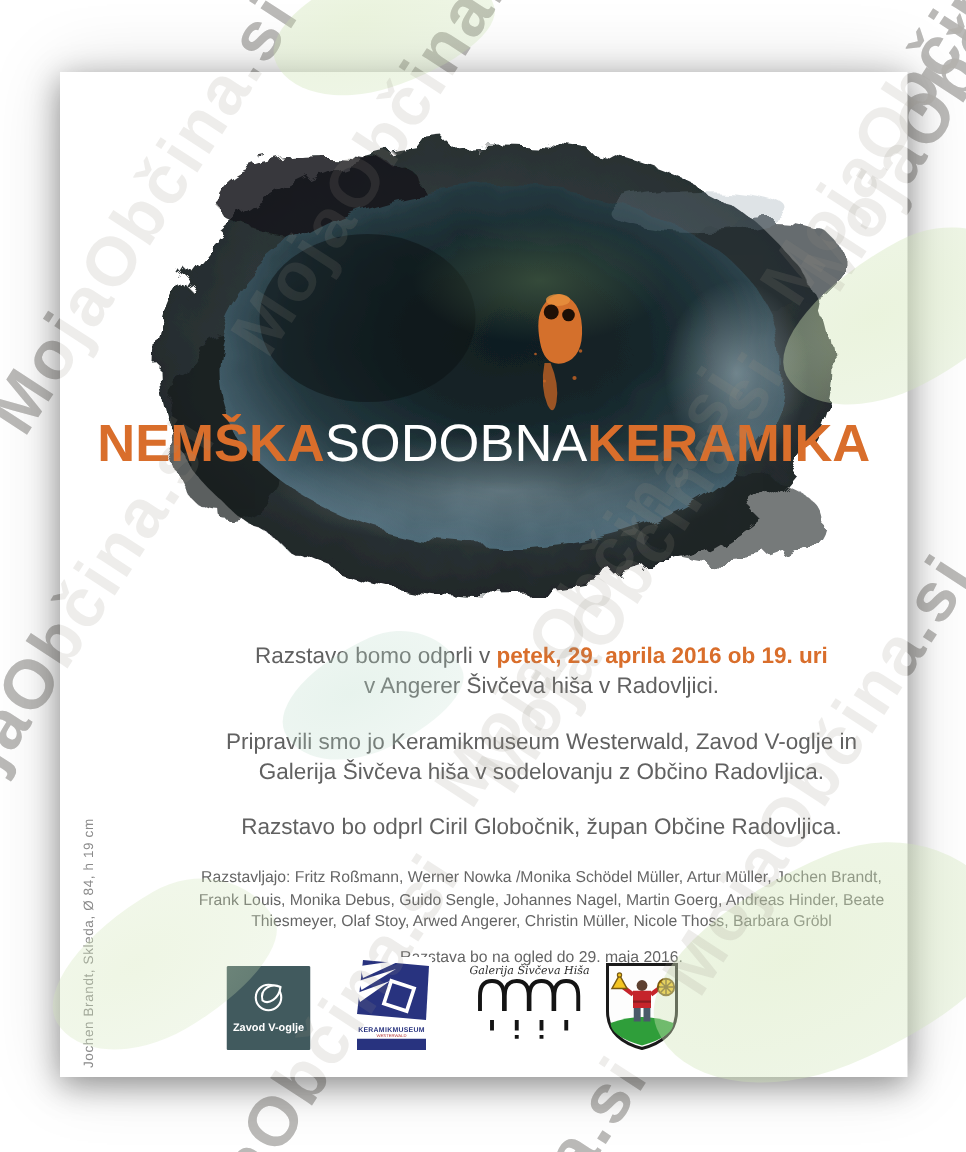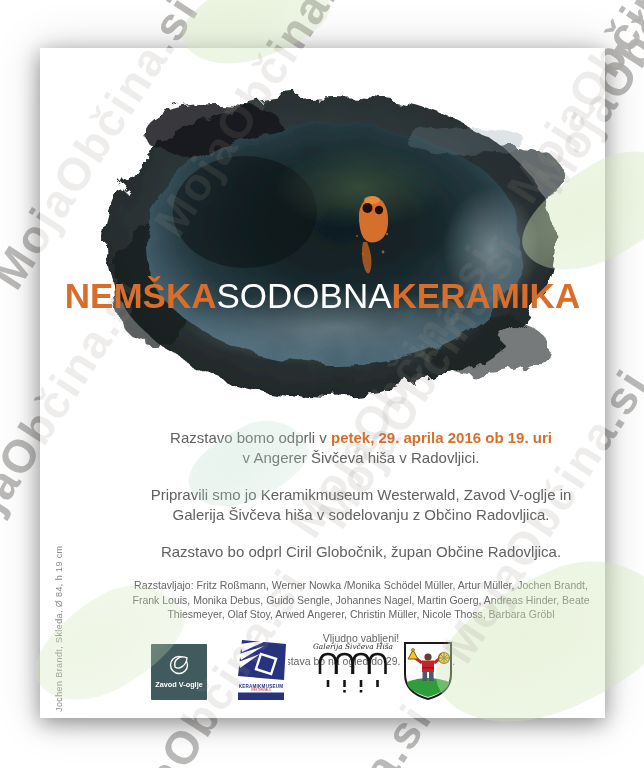--- a/index.html
+++ b/index.html
@@ -135,21 +135,20 @@
   </div>
 
   <div class="copy">
     <p class="p-main">
       <span>Razstavo bomo odprli v </span><span class="hl">petek, 29. aprila 2016 ob 19. uri</span><br>
       <span>v Angerer Šivčeva hiša v Radovljici.</span>
     </p>
     <p class="p-main p-gap">Pripravili smo jo Keramikmuseum Westerwald, Zavod V-oglje in Galerija Šivčeva hiša v sodelovanju z Občino Radovljica.</p>
     <p class="p-main p-gap">Razstavo bo odprl Ciril Globočnik, župan Občine Radovljica.</p>
     <p class="p-small">Razstavljajo: Fritz Roßmann, Werner Nowka /Monika Schödel Müller, Artur Müller, Jochen Brandt, Frank Louis, Monika Debus, Guido Sengle, Johannes Nagel, Martin Goerg, Andreas Hinder, Beate Thiesmeyer, Olaf Stoy, Arwed Angerer, Christin Müller, Nicole Thoss, Barbara Gröbl</p>
-    <p class="p-small p-xs-gap">Vljudno vabljeni!</p>
     <p class="p-small p-xs-gap">Razstava bo na ogled do 29. maja 2016.</p>
   </div>
 
   <div class="photo-caption">Jochen Brandt, Skleda, Ø 84, h 19 cm</div>
 
   <svg class="logo logo1" width="56" height="56" viewBox="0 0 56 56">
     <rect width="56" height="56" rx="1" fill="#415a5e"></rect>
     <g>
       <circle cx="28" cy="21" r="8.5" fill="none" stroke="#ffffff" stroke-width="1.4"></circle>
       <path d="M24 23 C 22 15, 30 11, 36 14 C 35 22, 28 26, 24 23 Z" fill="#415a5e" stroke="#ffffff" stroke-width="1.4"></path>

